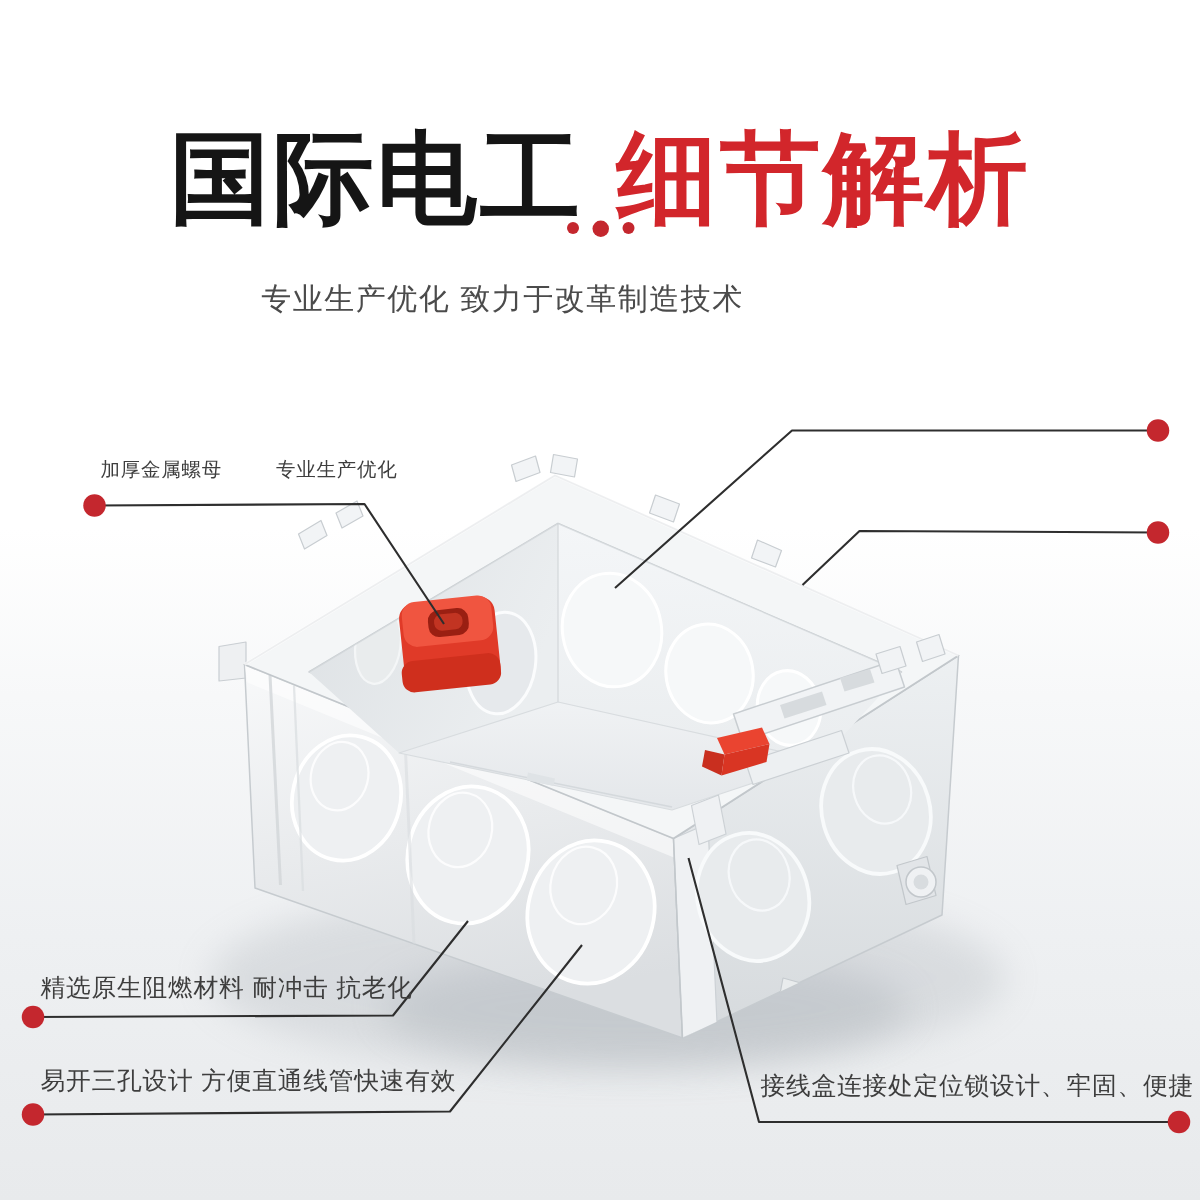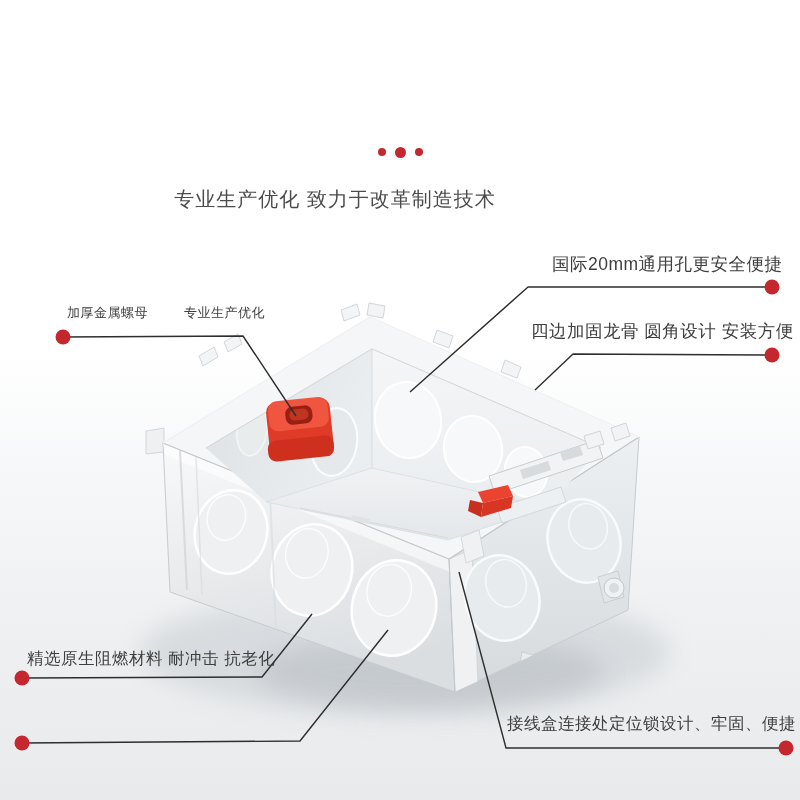--- a/index.html
+++ b/index.html
@@ -29,20 +29,21 @@
   .lbl-keel{left:531px;top:319px;font-size:17.5px;}
   .lbl-material{left:27px;top:648px;font-size:16.5px;}
   .lbl-threehole{left:27px;top:710px;font-size:16.5px;}
   .lbl-lock{left:507px;top:713px;font-size:16.5px;}
 </style>
 </head>
 <body>
 
 <div class="canvas">
 
+  <h1 class="title"><span>国际电工</span><span class="red">细节解析</span></h1>
   <div class="dots-row">
     <i class="d-small"></i>
     <i class="d-big"></i>
     <i class="d-small"></i>
   </div>
   <div class="subtitle">专业生产优化 致力于改革制造技术</div>
 
   <svg class="figure-svg" viewBox="0 0 800 800" xmlns="http://www.w3.org/2000/svg">
     <defs>
       <linearGradient id="gradLeft" x1="0" y1="0" x2="0.25" y2="1">
@@ -214,18 +215,17 @@
       <circle cx="772" cy="287" r="7.5" fill="#c4272e"></circle>
       <circle cx="772" cy="355" r="7.5" fill="#c4272e"></circle>
       <circle cx="22" cy="678" r="7.5" fill="#c4272e"></circle>
       <circle cx="22" cy="743" r="7.5" fill="#c4272e"></circle>
       <circle cx="786" cy="748" r="7.5" fill="#c4272e"></circle>
     </g>
   </svg>
 
   <div class="label lbl-nut">加厚金属螺母</div>
   <div class="label lbl-strength">专业生产优化</div>
-  <div class="label lbl-hole">国际20mm通用孔更安全便捷</div>
-  <div class="label lbl-keel">四边加固龙骨 圆角设计 安装方便</div>
   <div class="label lbl-material">精选原生阻燃材料 耐冲击 抗老化</div>
+  <div class="label lbl-threehole">易开三孔设计 方便直通线管快速有效</div>
   <div class="label lbl-lock">接线盒连接处定位锁设计、牢固、便捷</div>
 
 </div>
 
 </body></html>

